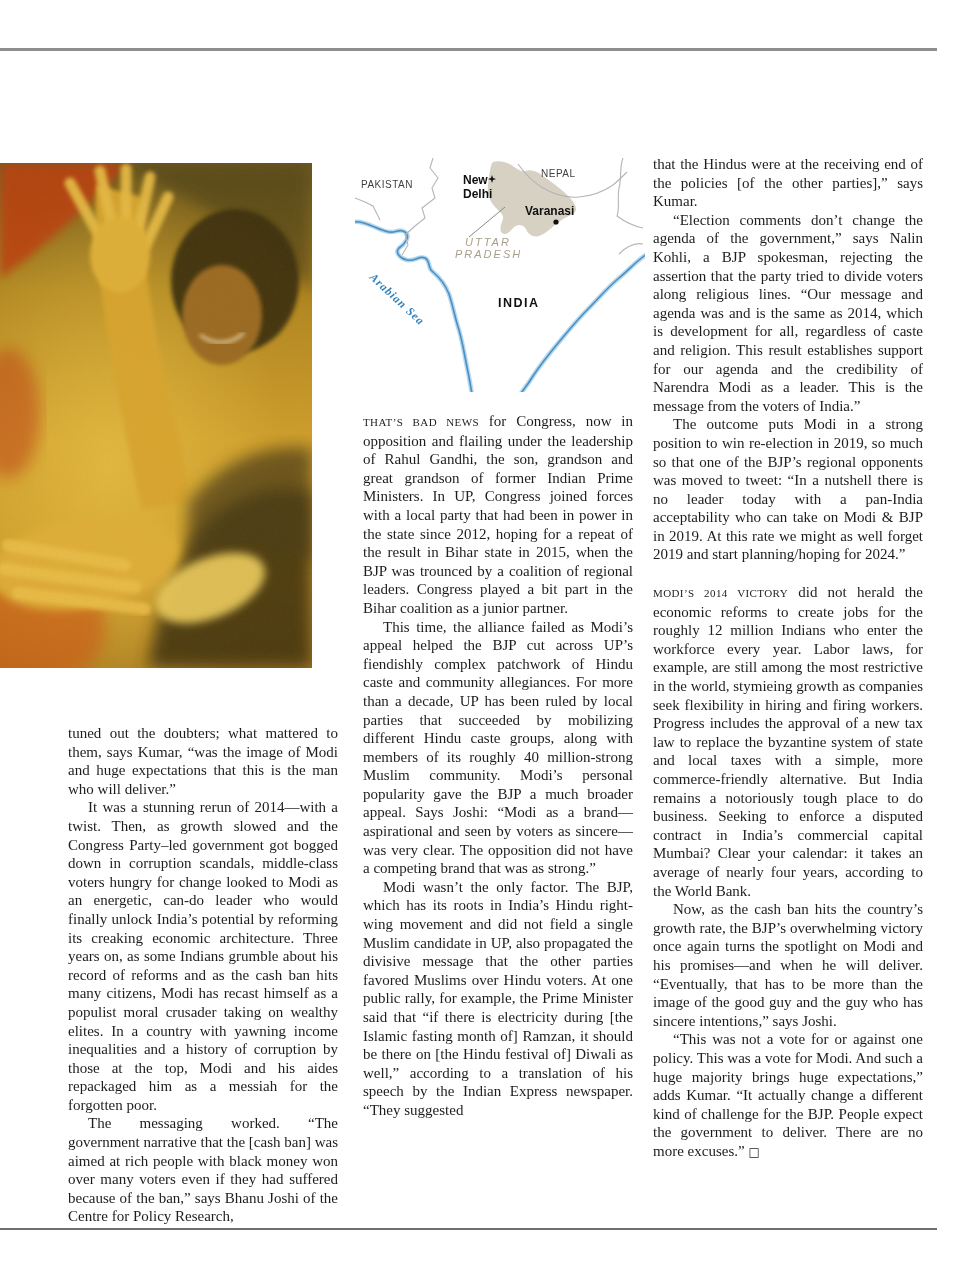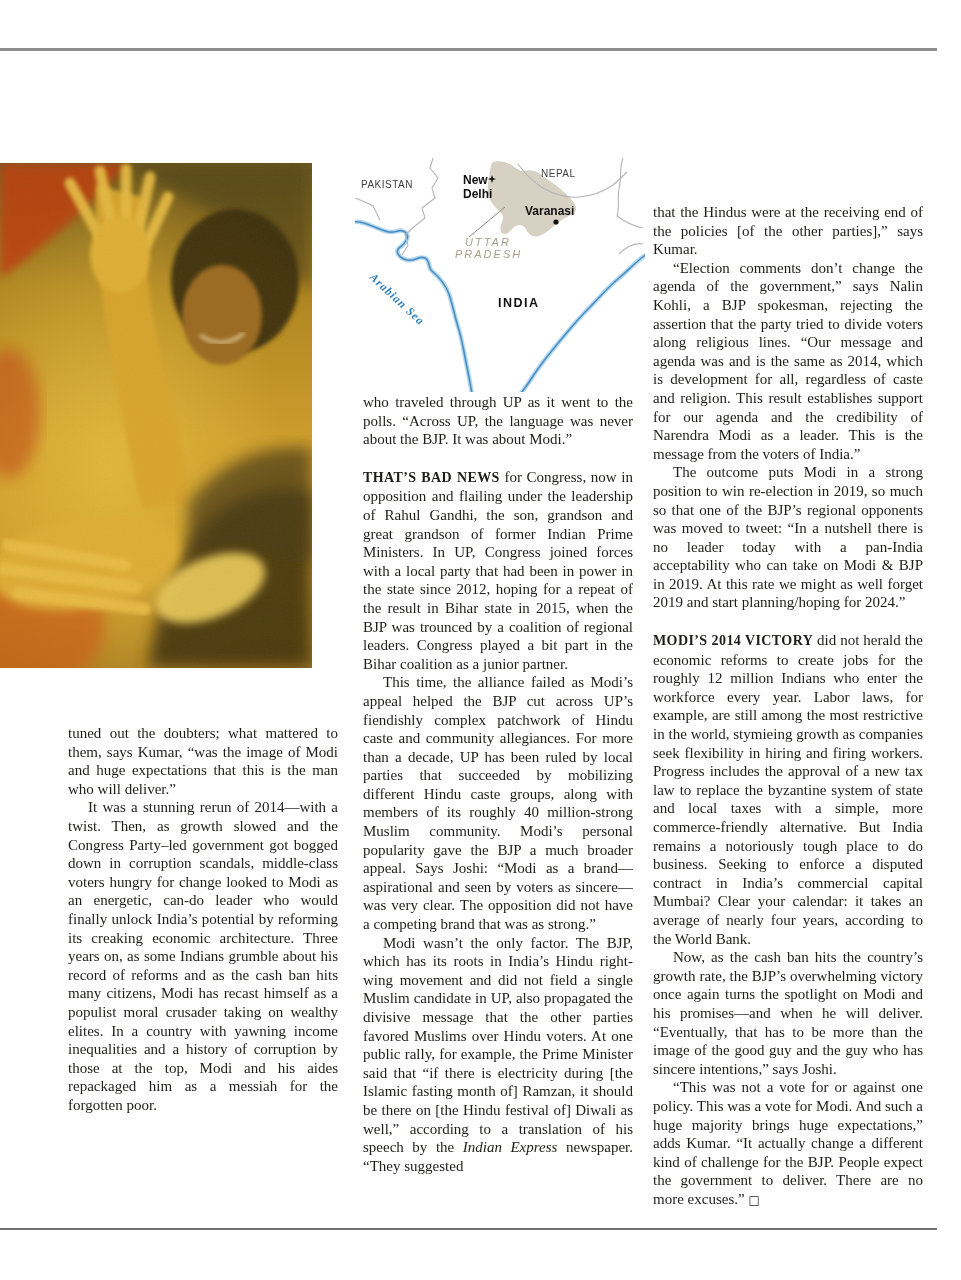--- a/index.html
+++ b/index.html
@@ -5,26 +5,26 @@
   html,body{margin:0;padding:0;background:#ffffff;}
   #page{position:relative;width:961px;height:1280px;background:#fff;overflow:hidden;
         font-family:"Liberation Serif","DejaVu Serif",serif;}
   .rule{position:absolute;left:0;}
   #rule-top{top:48px;width:937px;height:3px;background:#8e8e8e;}
   #rule-bottom{top:1228px;width:937px;height:2px;background:#6f6f6f;}
   .col{position:absolute;width:270px;font-size:15px;line-height:18.6px;
        text-align:justify;color:#1d1d1b;overflow:hidden;}
   #col1{left:68px;top:700px;max-height:532px;margin-top:24px;}
   #col2{left:363px;top:393px;max-height:838px;}
-  #col3{left:653px;top:155px;max-height:1076px;margin-top:48px;}
+  #col3{left:653px;top:155px;max-height:1076px;}
   .col p{margin:0;padding:0;}
   .col p.ind{text-indent:20px;}
   .col p.sect{margin-top:19px;}
-  .lead{font-weight:bold;font-size:14px;letter-spacing:.4px;}
-  .italic{font-style:italic;}
+  .lead{font-weight:normal;font-size:11px;letter-spacing:.4px;}
+  .italic{}
   .endmark{font-family:"DejaVu Sans",sans-serif;font-size:12px;}
   #photo{position:absolute;left:0;top:163px;width:312px;height:505px;overflow:hidden;}
   #map{position:absolute;left:355px;top:158px;width:290px;height:234px;}
   .mlab{font:10px "Liberation Sans",sans-serif;fill:#3f3f3f;letter-spacing:.5px;}
   .mcity{font:bold 12px "Liberation Sans",sans-serif;fill:#101010;}
   .mregion{font:italic 11px "Liberation Sans",sans-serif;fill:#a89f8a;letter-spacing:2px;}
   .mindia{font:bold 12.5px "Liberation Sans",sans-serif;fill:#101010;letter-spacing:1.5px;}
   .msea{font:italic bold 11.5px "Liberation Serif",serif;fill:#2f80bb;letter-spacing:1px;}
 </style>
 </head>
@@ -123,23 +123,23 @@
     <circle cx="201" cy="64" r="2.6" fill="#101010"></circle>
     <text class="mregion" x="110" y="88">UTTAR</text>
     <text class="mregion" x="100" y="100">PRADESH</text>
     <text class="mindia" x="143" y="149">INDIA</text>
     <text class="msea" x="14" y="120" transform="rotate(43 14 120)">Arabian Sea</text>
   </svg>
 
   <div id="col1" class="col">
       <p><span>tuned out the doubters; what mattered to them, says Kumar, “was the image of Modi and huge expectations that this is the man who will deliver.”</span></p>
       <p class="ind"><span>It was a stunning rerun of 2014—with a twist. Then, as growth slowed and the Congress Party–led government got bogged down in corruption scandals, middle-class voters hungry for change looked to Modi as an energetic, can-do leader who would finally unlock India’s potential by reforming its creaking economic architecture. Three years on, as some Indians grumble about his record of reforms and as the cash ban hits many citizens, Modi has recast himself as a populist moral crusader taking on wealthy elites. In a country with yawning income inequalities and a history of corruption by those at the top, Modi and his aides repackaged him as a messiah for the forgotten poor.</span></p>
+      <p class="ind"><span>The messaging worked. “The government narrative that the [cash ban] was aimed at rich people with black money won over many voters even if they had suffered because of the ban,” says Bhanu Joshi of the Centre for Policy Research,</span></p>
     </div>
   <div id="col2" class="col">
-      <p><span>who traveled through UP as it went to the polls. “Across UP, the language was never about the BJP. It was about Modi.”</span></p>
       <p class="sect"><span class="lead">THAT’S BAD NEWS</span><span> for Congress, now in opposition and flailing under the leadership of Rahul Gandhi, the son, grandson and great grandson of former Indian Prime Ministers. In UP, Congress joined forces with a local party that had been in power in the state since 2012, hoping for a repeat of the result in Bihar state in 2015, when the BJP was trounced by a coalition of regional leaders. Congress played a bit part in the Bihar coalition as a junior partner.</span></p>
       <p class="ind"><span>This time, the alliance failed as Modi’s appeal helped the BJP cut across UP’s fiendishly complex patchwork of Hindu caste and community allegiances. For more than a decade, UP has been ruled by local parties that succeeded by mobilizing different Hindu caste groups, along with members of its roughly 40 million-strong Muslim community. Modi’s personal popularity gave the BJP a much broader appeal. Says Joshi: “Modi as a brand—aspirational and seen by voters as sincere—was very clear. The opposition did not have a competing brand that was as strong.”</span></p>
       <p class="ind"><span>Modi wasn’t the only factor. The BJP, which has its roots in India’s Hindu right-wing movement and did not field a single Muslim candidate in UP, also propagated the divisive message that the other parties favored Muslims over Hindu voters. At one public rally, for example, the Prime Minister said that “if there is electricity during [the Islamic fasting month of] Ramzan, it should be there on [the Hindu festival of] Diwali as well,” according to a translation of his speech by the </span><span class="italic">Indian Express</span><span> newspaper. “They suggested</span></p>
     </div>
   <div id="col3" class="col">
       <p><span>that the Hindus were at the receiving end of the policies [of the other parties],” says Kumar.</span></p>
       <p class="ind"><span>“Election comments don’t change the agenda of the government,” says Nalin Kohli, a BJP spokesman, rejecting the assertion that the party tried to divide voters along religious lines. “Our message and agenda was and is the same as 2014, which is development for all, regardless of caste and religion. This result establishes support for our agenda and the credibility of Narendra Modi as a leader. This is the message from the voters of India.”</span></p>
       <p class="ind"><span>The outcome puts Modi in a strong position to win re-election in 2019, so much so that one of the BJP’s regional opponents was moved to tweet: “In a nutshell there is no leader today with a pan-India acceptability who can take on Modi &amp; BJP in 2019. At this rate we might as well forget 2019 and start planning/hoping for 2024.”</span></p>
       <p class="sect"><span class="lead">MODI’S 2014 VICTORY</span><span> did not herald the economic reforms to create jobs for the roughly 12 million Indians who enter the workforce every year. Labor laws, for example, are still among the most restrictive in the world, stymieing growth as companies seek flexibility in hiring and firing workers. Progress includes the approval of a new tax law to replace the byzantine system of state and local taxes with a simple, more commerce-friendly alternative. But India remains a notoriously tough place to do business. Seeking to enforce a disputed contract in India’s commercial capital Mumbai? Clear your calendar: it takes an average of nearly four years, according to the World Bank.</span></p>
       <p class="ind"><span>Now, as the cash ban hits the country’s growth rate, the BJP’s overwhelming victory once again turns the spotlight on Modi and his promises—and when he will deliver. “Eventually, that has to be more than the image of the good guy and the guy who has sincere intentions,” says Joshi.</span></p>

